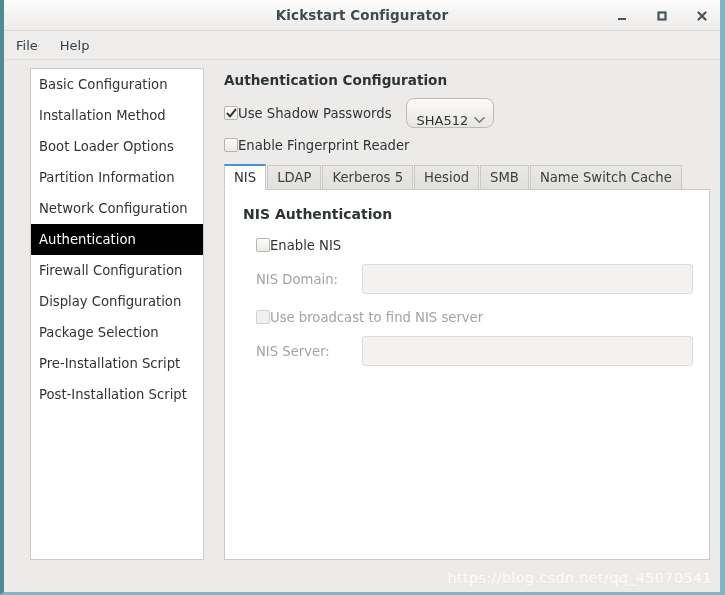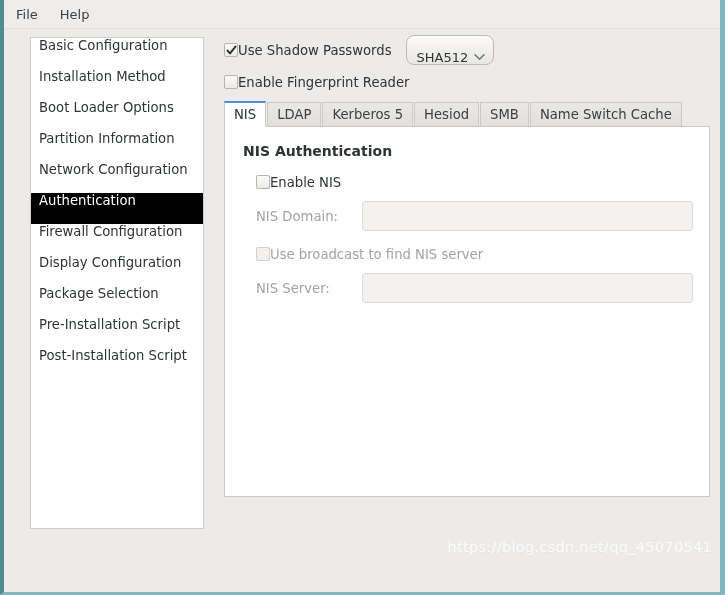--- a/index.html
+++ b/index.html
@@ -83,21 +83,21 @@
   #sidebar {
     position: absolute;
     left: 26px; top: 8px;
     width: 174px; height: 492px;
     background: #ffffff;
     border: 1px solid #cfcdca;
     overflow: hidden;
   }
   .side-item {
     height: 31px;
-    display: flex; align-items: flex-start;
+    display: flex; align-items: center;
     padding-left: 8px;
     font-size: 13.2px;
     color: #2e3436;
     cursor: default;
     white-space: nowrap;
   }
   .side-item.selected {
     background: #000000;
     color: #ffffff;
   }
@@ -234,20 +234,40 @@
     pointer-events: none;
     white-space: nowrap;
   }
 </style>
 </head>
 <body>
 
 <div id="window">
   <div id="right-edge-gradient"></div>
 
+  <div id="titlebar">
+    <div id="title-text">Kickstart Configurator</div>
+    <div id="window-controls">
+      <div class="wctrl">
+        <svg width="12" height="12" viewBox="0 0 12 12">
+            <rect x="2" y="8" width="8" height="2" fill="#46555d"></rect>
+          </svg>
+      </div>
+      <div class="wctrl">
+        <svg width="12" height="12" viewBox="0 0 12 12">
+            <rect x="2.5" y="2.5" width="7" height="7" fill="none" stroke="#46555d" stroke-width="2.2"></rect>
+          </svg>
+      </div>
+      <div class="wctrl">
+        <svg width="12" height="12" viewBox="0 0 12 12">
+            <path d="M2.5 2.5 L9.5 9.5 M9.5 2.5 L2.5 9.5" stroke="#46555d" stroke-width="2.2" stroke-linecap="round"></path>
+          </svg>
+      </div>
+    </div>
+  </div>
 
   <div id="menubar">
     <div class="menu-item">File</div>
     <div class="menu-item">Help</div>
   </div>
 
   <div id="body-area">
 
     <div id="sidebar">
       <div class="side-item">
@@ -280,20 +300,21 @@
       <div class="side-item">
         <span>Pre-Installation Script</span>
       </div>
       <div class="side-item">
         <span>Post-Installation Script</span>
       </div>
     </div>
 
     <div id="right-panel">
 
+      <div id="section-title">Authentication Configuration</div>
 
       <div class="checkrow">
         <span class="cbox checked">
           <svg width="11" height="11" viewBox="0 0 11 11">
               <path d="M1.5 5.6 L4 8.4 L9.5 1.6" stroke="#2e3436" stroke-width="2" fill="none" stroke-linecap="round" stroke-linejoin="round"></path>
             </svg>
         </span>
         <span class="cb-label">Use Shadow Passwords</span>
         <div id="combo">
           <span>SHA512</span>

